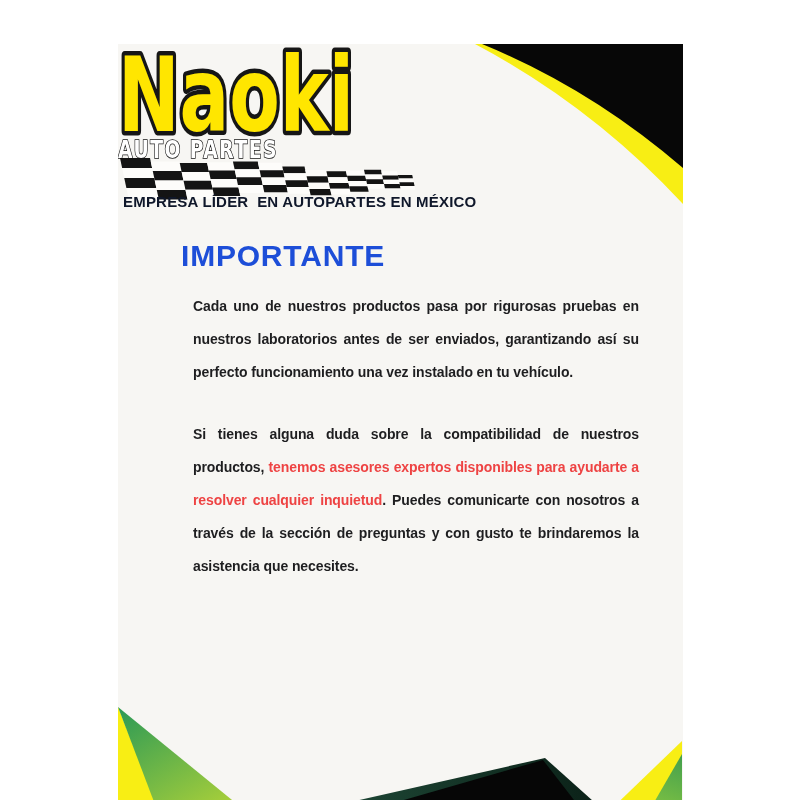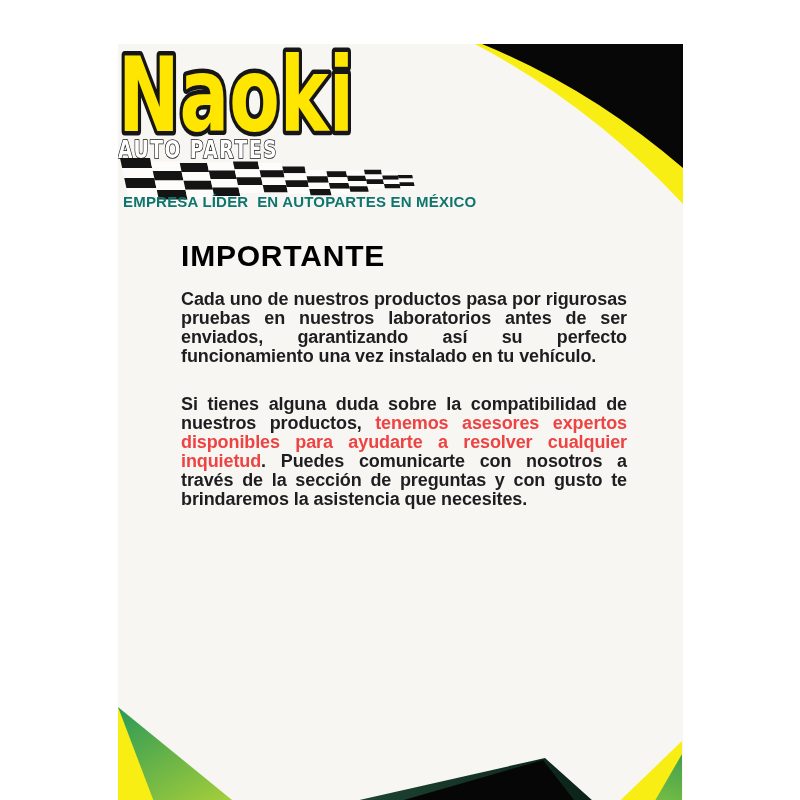--- a/index.html
+++ b/index.html
@@ -9,26 +9,26 @@
          background:#f7f6f3;overflow:hidden;margin-top:44px;}
   .decor{position:absolute;left:0;top:0;z-index:0;}
   .logo-svg{position:absolute;left:0;top:0;overflow:visible;z-index:2;}
   .logo-text{font-family:"DejaVu Sans",sans-serif;font-weight:bold;
              fill:#ffe600;stroke:#161616;stroke-width:9px;paint-order:stroke;
              stroke-linejoin:round;font-size:104px;}
   .subtext{font-family:"DejaVu Sans",sans-serif;font-weight:bold;
            fill:#ffffff;stroke:#111111;stroke-width:1.6px;paint-order:stroke;
            font-size:25px;letter-spacing:2px;}
   .tagline{position:absolute;left:5px;top:149px;z-index:2;
-           color:#0f766e;font-size:15px;font-weight:bold;letter-spacing:.2px;
+           color:#0f172a;font-size:15px;font-weight:bold;letter-spacing:.2px;
            white-space:pre-wrap;}
   .heading{position:absolute;left:63px;top:195px;z-index:2;
-           color:#000000;font-size:30px;font-weight:bold;letter-spacing:.8px;}
-  .copy{position:absolute;left:63px;top:246px;width:446px;z-index:2;
-        color:#1e1e20;font-size:18px;line-height:19px;font-weight:bold;
+           color:#1d4ed8;font-size:30px;font-weight:bold;letter-spacing:.8px;}
+  .copy{position:absolute;left:75px;top:246px;width:446px;z-index:2;
+        color:#1e1e20;font-size:14px;line-height:33px;font-weight:bold;
         text-align:justify;letter-spacing:-0.1px;}
   .copy p{margin:0 0 29px 0;}
   .copy .hl{color:#ee4343;}
 </style>
 </head>
 <body>
 
 <div class="page">
   <div class="flyer">
 

